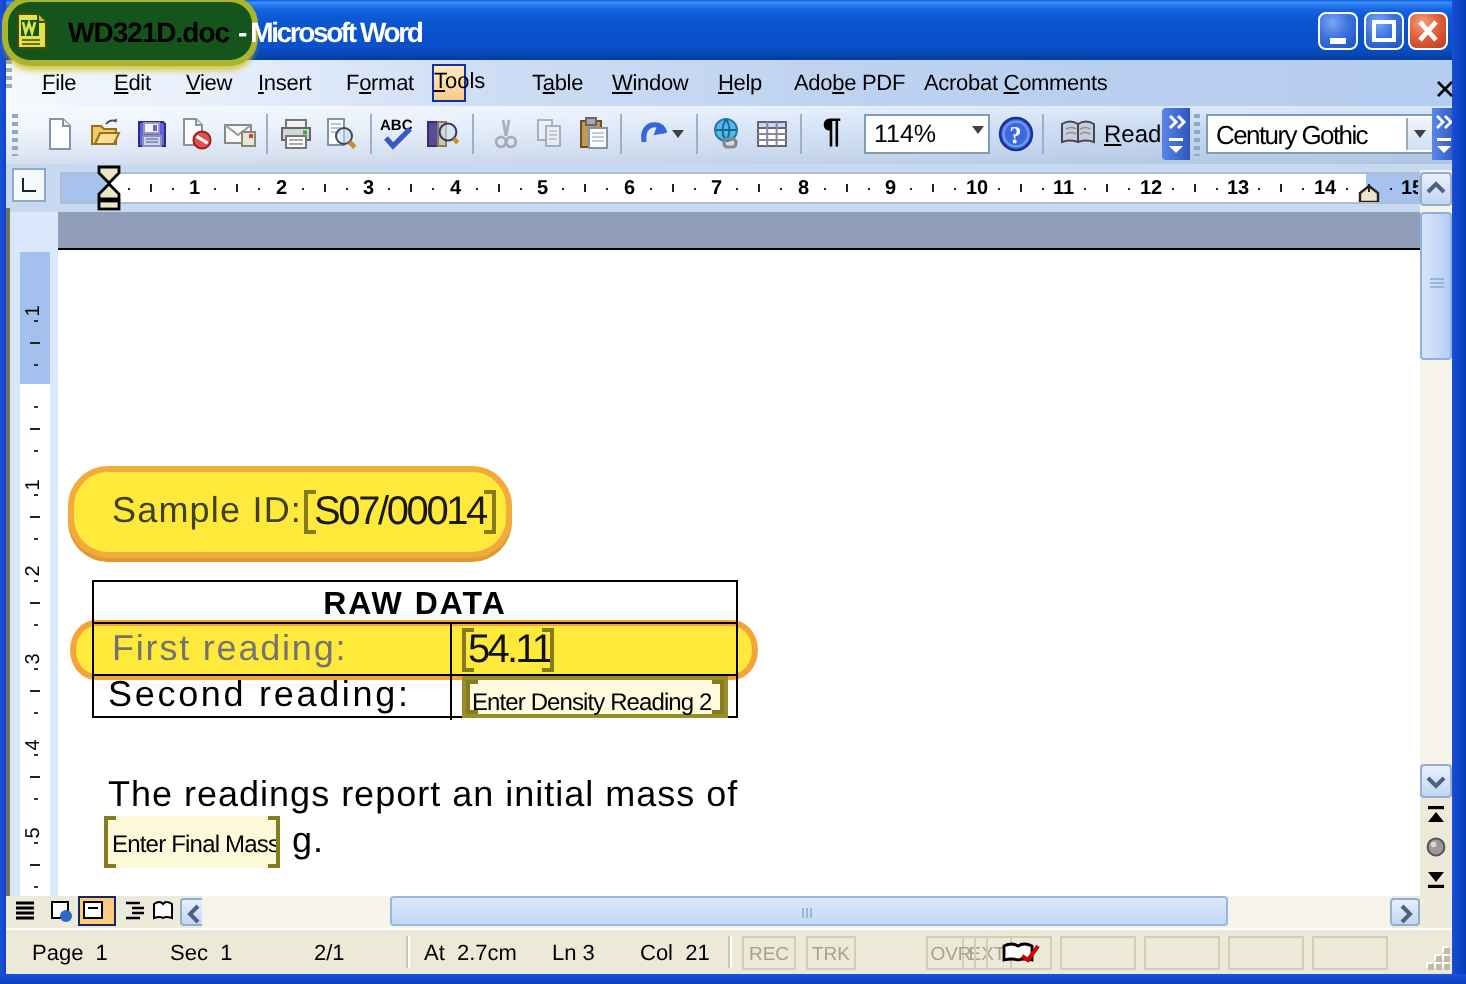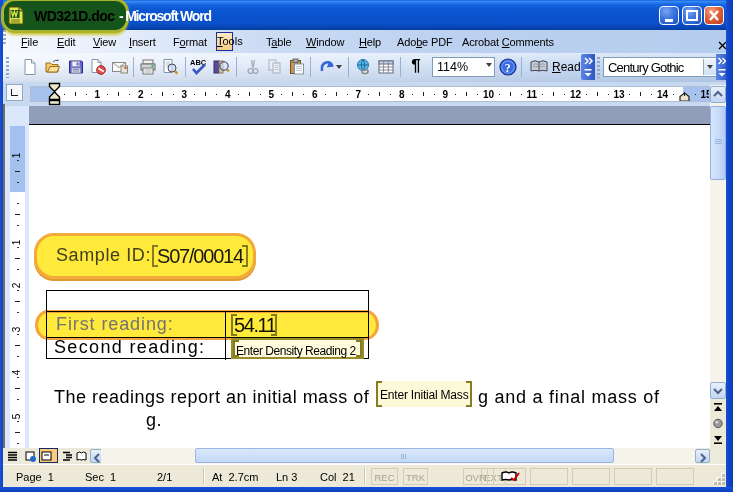--- a/index.html
+++ b/index.html
@@ -403,34 +403,34 @@
    <div class="abs" id="pill"></div>
    <div class="abs" id="sampletext">Sample ID:</div>
    <div class="ffield" id="samplefield">
           <span>S07/00014</span>
         </div>
    <div class="abs" id="stad"></div>
    <div class="abs" id="tbl">
     <div class="hline" style="top:20px;"></div>
     <div class="hline" style="top:46px;"></div>
     <div class="vline"></div>
+    <div class="abs" id="rawdata">RAW DATA</div>
     <div class="abs" id="first">First reading:</div>
     <div class="ffield" id="fieldbox1">
             <span>54.11</span>
           </div>
     <div class="abs" id="second">Second reading:</div>
     <div class="ffield ffill" id="fieldbox2">
             <span>Enter Density Reading 2</span>
           </div>
    </div>
    <div class="ptext" style="left:25px;top:262px;">The readings report an initial mass of</div>
-   <div class="ffield ffill pf" style="left:347px;top:256px;width:96px;height:26px;">
-          <span>Enter Initial Mass</span>
+   <div class="ffield ffill pf" style="left:23px;top:283px;width:88px;height:26px;">
+          <span style="letter-spacing:-0.4px;">Enter Final Mass</span>
         </div>
-   <div class="ptext" style="left:449px;top:262px;letter-spacing:0.75px;">g and a final mass of</div>
    <div class="ptext" style="left:117px;top:285px;">g.</div>
   </div>
  </div>
 
  <div class="abs" id="vscroll">
   <div class="abs" id="vtan"></div>
   <div class="sbtn" style="top:1px;"><svg width="14" height="15">
           <path d="M3 9 L7 5 L11 9" fill="none" stroke="#4d6185" stroke-width="2"></path>
         </svg></div>
   <div id="vthumb">

